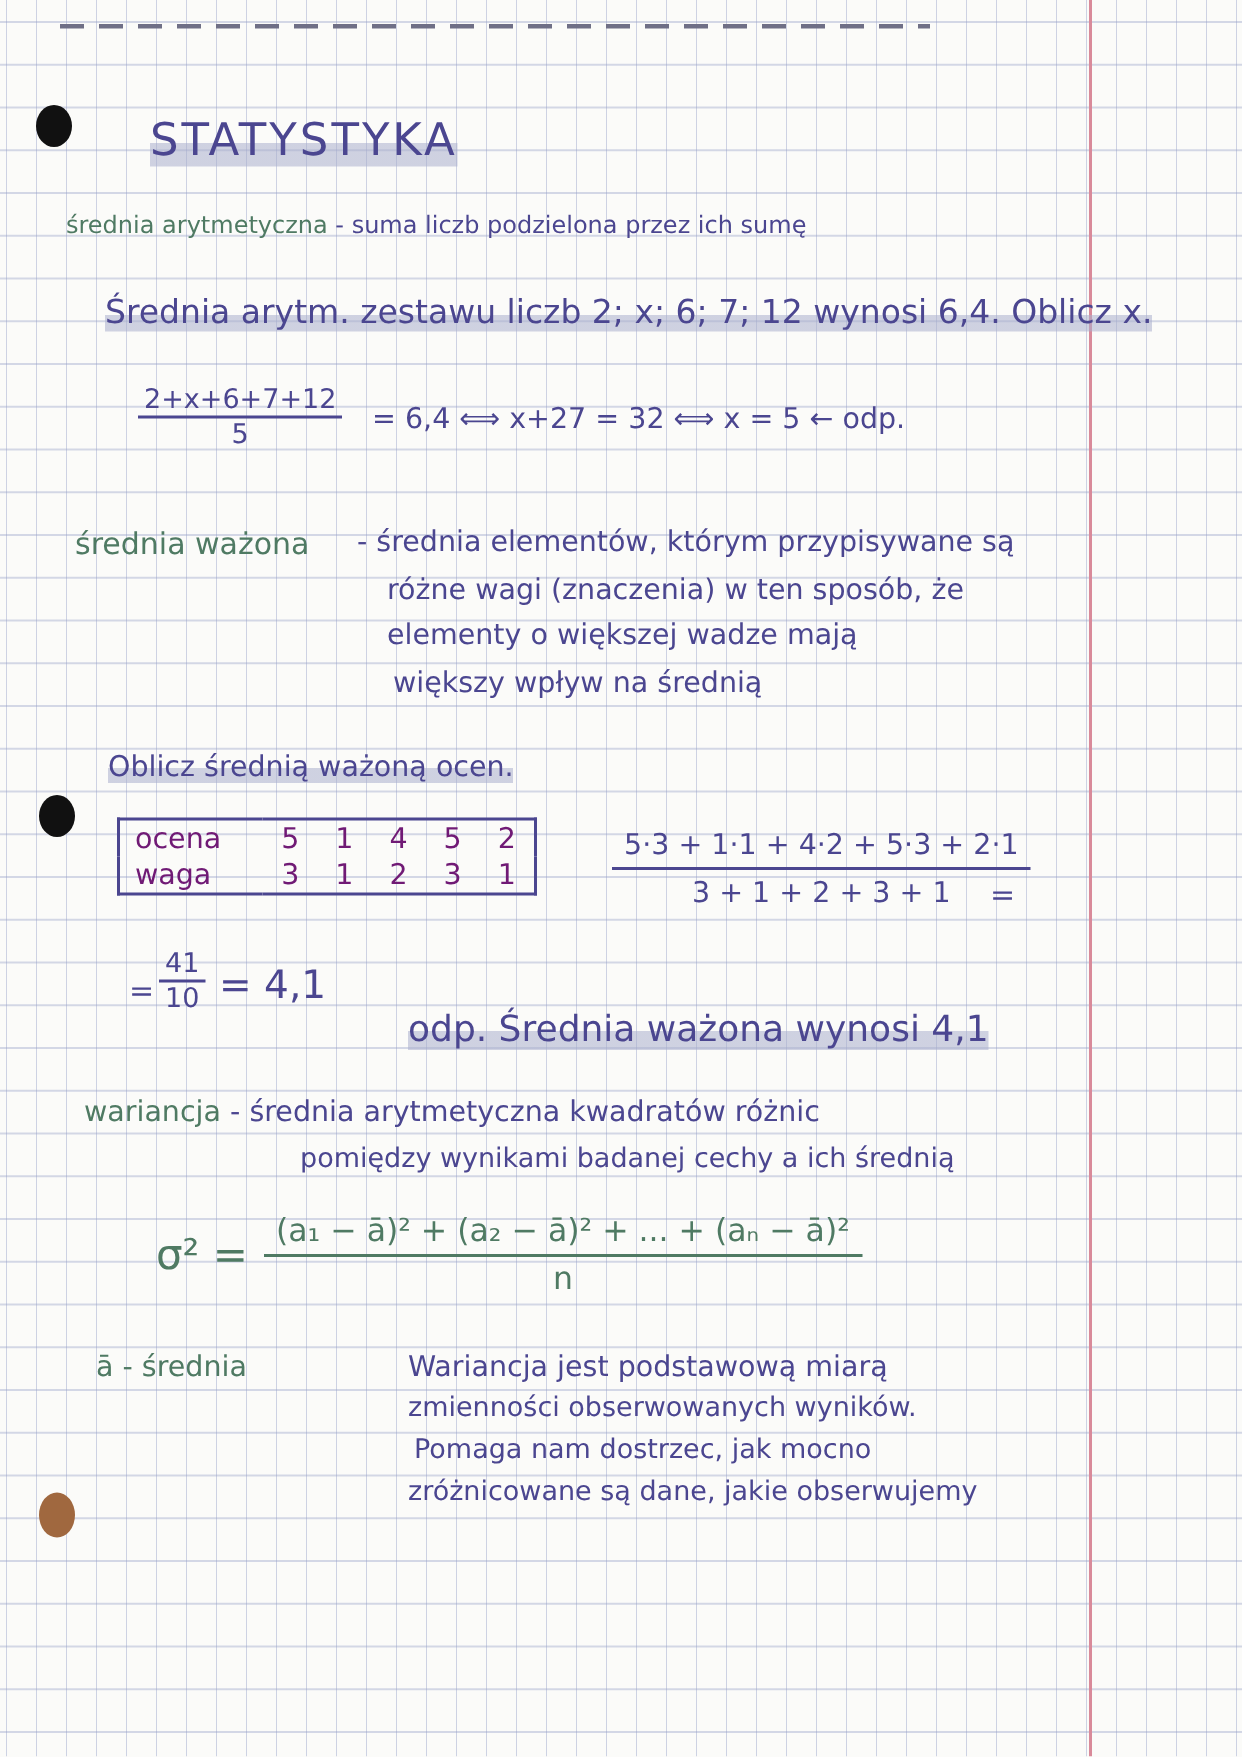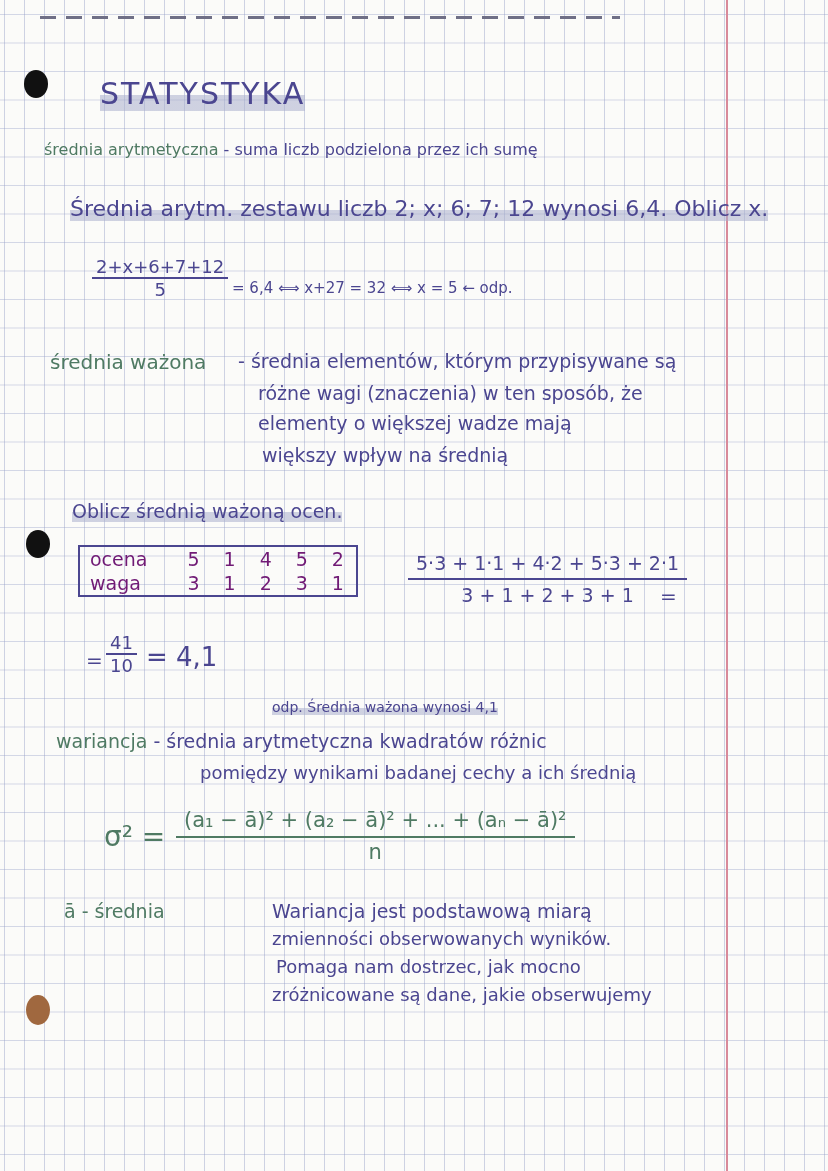--- a/index.html
+++ b/index.html
@@ -40,21 +40,21 @@
 
 <div class="txt" style="left:44px;top:140px;font-size:16px;">
   <span class="green">średnia arytmetyczna</span>
   <span class="purple">- suma liczb podzielona przez ich sumę</span>
 </div>
 <div class="txt purple hl" style="left:70px;top:196px;font-size:22px;">Średnia arytm. zestawu liczb 2; x; 6; 7; 12 wynosi 6,4. Oblicz x.</div>
 <div class="frac purple" style="left:92px;top:256px;font-size:18px;">
   <span class="num">2+x+6+7+12</span>
   <span>5</span>
 </div>
-<div class="txt purple" style="left:232px;top:268px;font-size:15px;margin-top:11px;">= 6,4  ⟺  x+27 = 32  ⟺  x = 5 ← odp.</div>
+<div class="txt purple" style="left:248px;top:268px;font-size:19px;">= 6,4  ⟺  x+27 = 32  ⟺  x = 5 ← odp.</div>
 
 <div class="txt green" style="left:50px;top:350px;font-size:20px;">średnia ważona</div>
 <div class="txt purple" style="left:238px;top:350px;font-size:19px;">- średnia elementów, którym przypisywane są</div>
 <div class="txt purple" style="left:258px;top:382px;font-size:19px;">różne wagi (znaczenia) w ten sposób, że</div>
 <div class="txt purple" style="left:258px;top:412px;font-size:19px;text-align:right;">elementy o większej wadze mają</div>
 <div class="txt purple" style="left:262px;top:444px;font-size:19px;">większy wpływ na średnią</div>
 <div class="txt purple hl" style="left:72px;top:500px;font-size:19px;">Oblicz średnią ważoną ocen.</div>
 
 <table class="grades">
   <tbody>
@@ -82,21 +82,21 @@
   <span style="padding-top:4px;">3 + 1 + 2 + 3 + 1</span>
 </div>
 <div class="txt purple" style="left:660px;top:584px;font-size:20px;">=</div>
 
 <div class="txt purple" style="left:86px;top:648px;font-size:20px;">=</div>
 <div class="frac purple" style="left:106px;top:632px;font-size:18px;">
   <span class="num">41</span>
   <span>10</span>
 </div>
 <div class="txt purple" style="left:146px;top:642px;font-size:26px;">= 4,1</div>
-<div class="txt purple hl" style="left:272px;top:699px;font-size:14px;text-align:right;">odp. Średnia ważona wynosi 4,1</div>
+<div class="txt purple hl" style="left:272px;top:672px;font-size:24px;text-align:right;">odp. Średnia ważona wynosi 4,1</div>
 
 <div class="txt" style="left:56px;top:730px;font-size:19px;">
   <span class="green">wariancja</span>
   <span class="purple">- średnia arytmetyczna kwadratów różnic</span>
 </div>
 <div class="txt purple" style="left:200px;top:762px;font-size:18px;">pomiędzy wynikami badanej cechy a ich średnią</div>
 
 <div class="txt green" style="left:104px;top:820px;font-size:28px;">σ² =</div>
 <div class="frac green" style="left:176px;top:808px;font-size:21px;justify-content:center;">
   <span class="num" style="border-bottom-color:#4f7a63;padding:0 8px 4px;">(a₁ − ā)² + (a₂ − ā)² + ... + (aₙ − ā)²</span>

